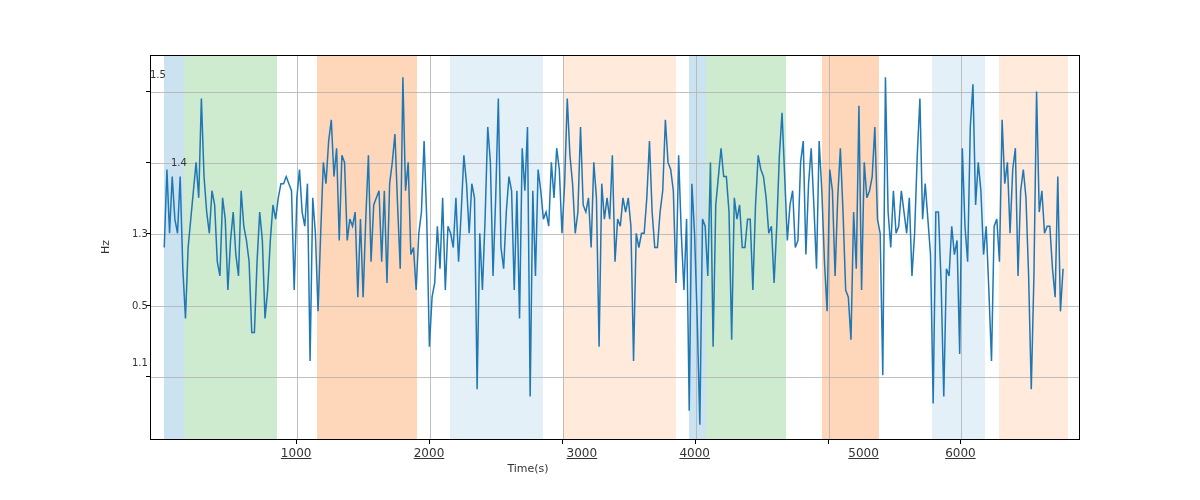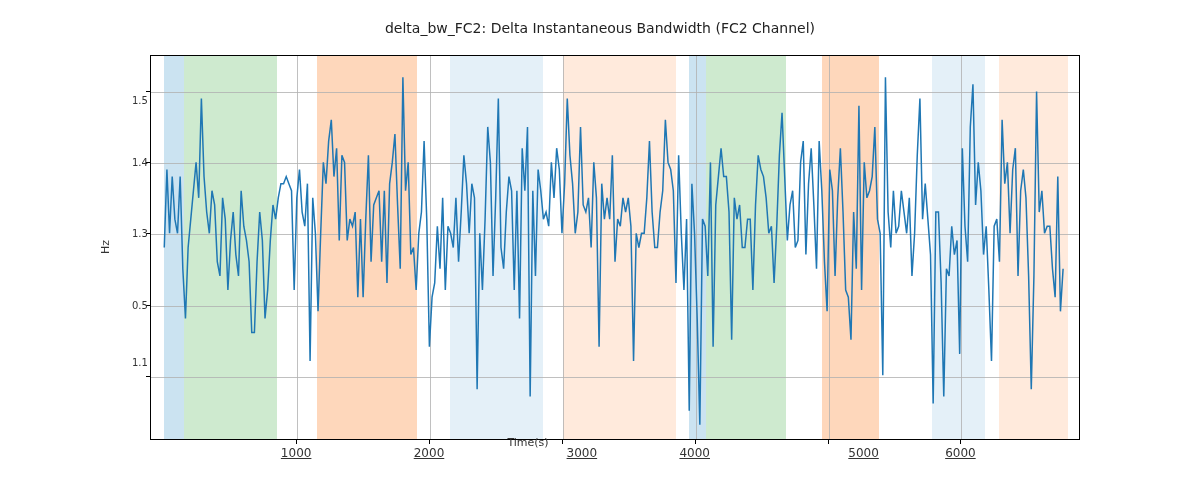--- a/index.html
+++ b/index.html
@@ -60,21 +60,21 @@
     font-size: 10px;
     color: #333;
     text-align: right;
     width: 14px;
   }
   .xlabel {
     position: absolute;
     left: 0;
     width: 1056px;
     text-align: center;
-    top: 436px;
+    top: 462px;
     font-size: 11px;
   }
   .ylabel {
     position: absolute;
     left: 105px;
     top: 247px;
     transform: translate(-50%, -50%) rotate(-90deg);
     font-size: 11px;
   }
   .band {
@@ -102,21 +102,20 @@
     background: #000;
   }
   .tick-mark-x { width: 1px; height: 4px; top: 440px; }
   .tick-mark-y { height: 1px; width: 4px; left: 146px; }
 </style>
 </head>
 <body>
 
 <div class="figure">
 
-  <div class="title">delta_bw_FC2: Delta Instantaneous Bandwidth (FC2 Channel)</div>
 
   <div class="axes" id="axes">
     <div class="band" style="left: 13.2857px; width: 19.9286px; background: rgb(107, 174, 214); opacity: 0.35;"></div>
       <div class="band" style="left: 33.2143px; width: 93px; background: rgb(116, 196, 118); opacity: 0.35;"></div>
       <div class="band" style="left: 166.071px; width: 99.6429px; background: rgb(253, 141, 60); opacity: 0.35;"></div>
       <div class="band" style="left: 298.929px; width: 93px; background: rgb(107, 174, 214); opacity: 0.18;"></div>
       <div class="band" style="left: 411.857px; width: 112.929px; background: rgb(253, 141, 60); opacity: 0.18;"></div>
       <div class="band" style="left: 538.071px; width: 17.2714px; background: rgb(107, 174, 214); opacity: 0.35;"></div>
       <div class="band" style="left: 555.343px; width: 79.7143px; background: rgb(116, 196, 118); opacity: 0.35;"></div>
       <div class="band" style="left: 670.929px; width: 57.1286px; background: rgb(253, 141, 60); opacity: 0.35;"></div>
@@ -153,16 +152,16 @@
     <div class="tick-label-x" style="left: 827.571px; margin-left: 36px;">5000</div>
     <div class="tick-mark-x" style="left: 960.429px;"></div>
     <div class="tick-label-x" style="left: 960.429px;">6000</div>
     <div class="tick-mark-y" style="top: 375.833px;"></div>
     <div class="tick-label-y" style="top: 362px;">1.1</div>
     <div class="tick-mark-y" style="top: 304.537px;"></div>
     <div class="tick-label-y" style="top: 304.537px;">0.5</div>
     <div class="tick-mark-y" style="top: 233.241px;"></div>
     <div class="tick-label-y" style="top: 233.241px;">1.3</div>
     <div class="tick-mark-y" style="top: 161.944px;"></div>
-    <div class="tick-label-y" style="top: 161.944px;">1.4</div>
+    <div class="tick-label-y" style="top: 161.944px; margin-left: 39px;">1.4</div>
     <div class="tick-mark-y" style="top: 90.6481px;"></div>
-    <div class="tick-label-y" style="top: 100px;">1.5</div>
+    <div class="tick-label-y" style="top: 74px; margin-left: 18px;">1.5</div>
   </div>
 
 </body></html>

